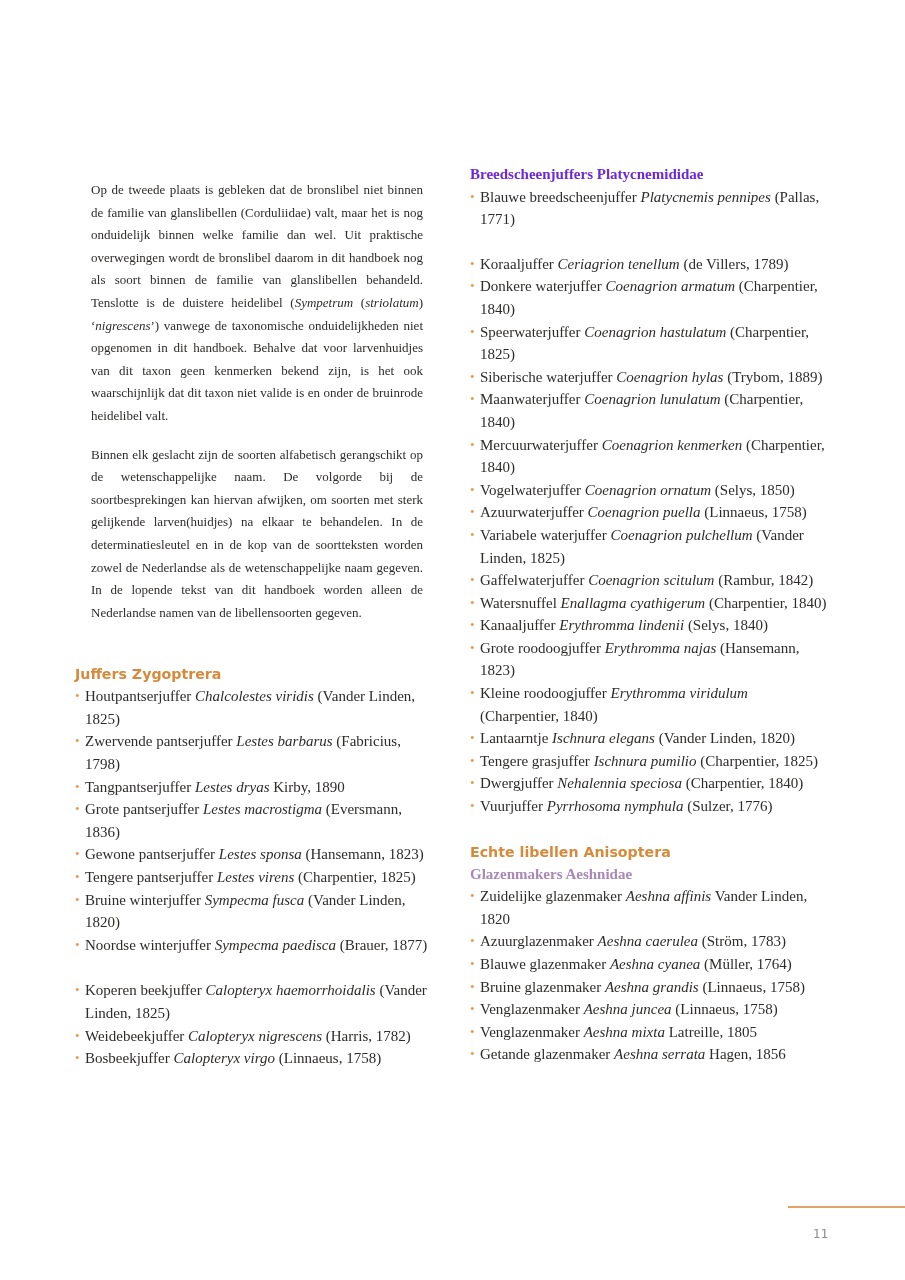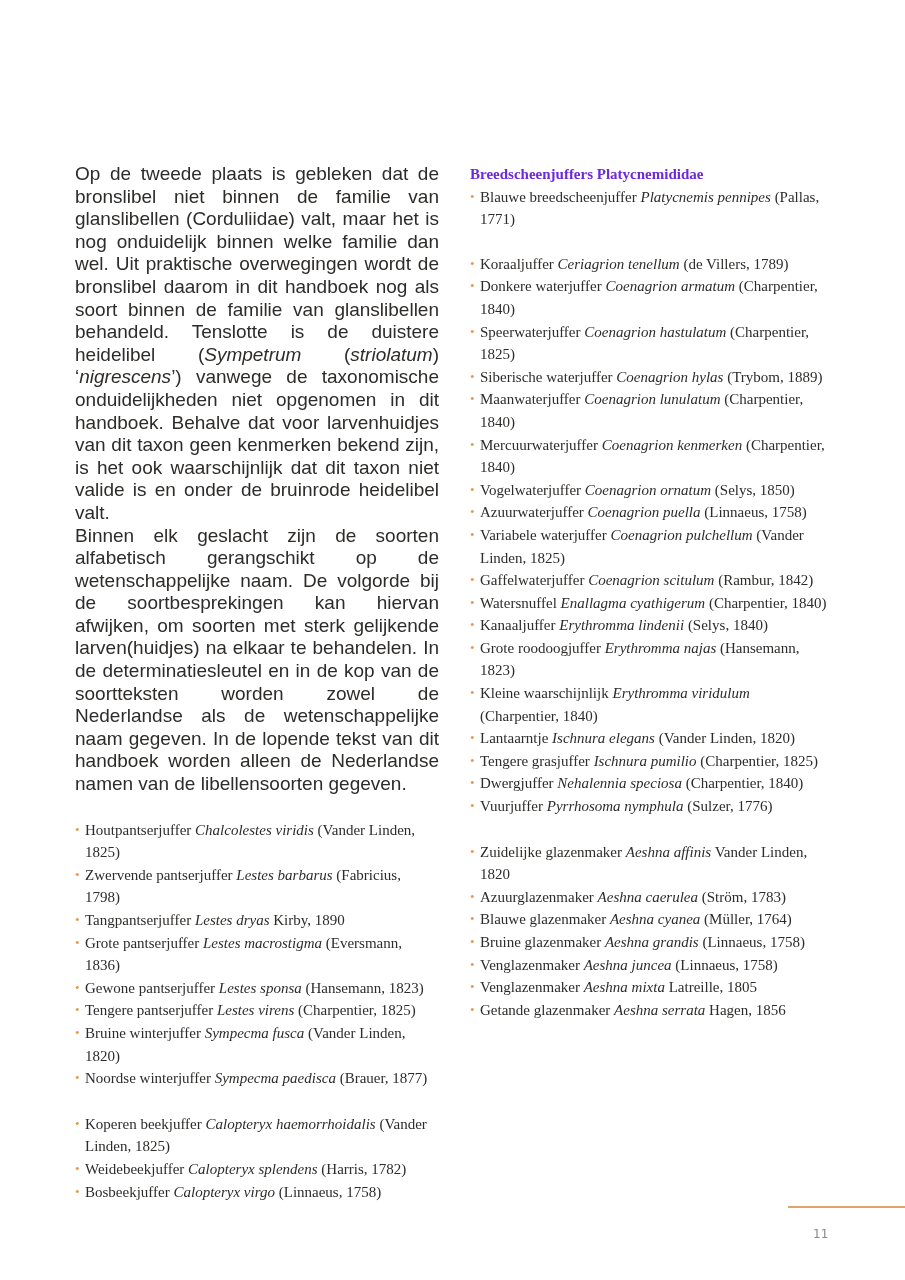--- a/index.html
+++ b/index.html
@@ -4,22 +4,22 @@
   <style>
     html, body { margin: 0; padding: 0; }
     body {
       width: 905px; height: 1280px; background: #ffffff; position: relative; overflow: hidden;
       font-family: "DejaVu Serif", "Liberation Serif", serif; color: #2e2c2a;
     }
     .col { position: absolute; top: 163px; width: 364px; }
     .col-left { left: 75px; }
     .col-right { left: 470px; width: 360px; }
     .para {
-      font-family: Liberation Sans, sans-serif;
-      font-size: 19px; line-height: 22.6px; text-align: justify; margin: 0;
+      font-family: Liberation Serif, serif;
+      font-size: 13px; line-height: 22.6px; text-align: justify; margin: 16px;
       color: #2e2c2a;
     }
     .para .it { font-style: italic; }
     .order-head {
       font-family: "DejaVu Sans", "Liberation Sans", sans-serif;
       font-size: 14.2px; line-height: 22px; margin: 0; color: #d88a3c;
     }
     .family-head {
       font-family: "Liberation Serif", "DejaVu Serif", serif;
       font-size: 15px; line-height: 22.6px; margin: 0;
@@ -45,36 +45,37 @@
   </style>
 </head>
 <body>
 
 <div class="col col-left">
   <p class="para" id="para1"><span>Op de tweede plaats is gebleken dat de bronslibel niet binnen de familie van glanslibellen (Corduliidae) valt, maar het is nog onduidelijk binnen welke familie dan wel. Uit praktische overwegingen wordt de bronslibel daarom in dit handboek nog als soort binnen de familie van glanslibellen behandeld. Tenslotte is de duistere heidelibel (</span><span class="it">Sympetrum</span><span> (</span><span class="it">striolatum</span><span>) ‘</span><span class="it">nigrescens</span><span>’) vanwege de taxonomische onduidelijkheden niet opgenomen in dit handboek. Behalve dat voor larvenhuidjes van dit taxon geen kenmerken bekend zijn, is het ook waarschijnlijk dat dit taxon niet valide is en onder de bruinrode heidelibel valt.</span></p>
   <p class="para">Binnen elk geslacht zijn de soorten alfabetisch gerangschikt op de wetenschappelijke naam. De volgorde bij de soortbesprekingen kan hiervan afwijken, om soorten met sterk gelijkende larven(huidjes) na elkaar te behandelen. In de determinatiesleutel en in de kop van de soortteksten worden zowel de Nederlandse als de wetenschappelijke naam gegeven. In de lopende tekst van dit handboek worden alleen de Nederlandse namen van de libellensoorten gegeven.</p>
 
   <div style="height:23px"></div>
 
+  <h2 class="order-head">Juffers Zygoptrera</h2>
   <ul class="species">
       <li><span class="bullet">•</span><span>Houtpantserjuffer </span><span class="sci">Chalcolestes viridis</span><span> (Vander Linden, 1825)</span></li>
       <li><span class="bullet">•</span><span>Zwervende pantserjuffer </span><span class="sci">Lestes barbarus</span><span> (Fabricius, 1798)</span></li>
       <li><span class="bullet">•</span><span>Tangpantserjuffer </span><span class="sci">Lestes dryas</span><span> Kirby, 1890</span></li>
       <li><span class="bullet">•</span><span>Grote pantserjuffer </span><span class="sci">Lestes macrostigma</span><span> (Eversmann, 1836)</span></li>
       <li><span class="bullet">•</span><span>Gewone pantserjuffer </span><span class="sci">Lestes sponsa</span><span> (Hansemann, 1823)</span></li>
       <li><span class="bullet">•</span><span>Tengere pantserjuffer </span><span class="sci">Lestes virens</span><span> (Charpentier, 1825)</span></li>
       <li><span class="bullet">•</span><span>Bruine winterjuffer </span><span class="sci">Sympecma fusca</span><span> (Vander Linden, 1820)</span></li>
       <li><span class="bullet">•</span><span>Noordse winterjuffer </span><span class="sci">Sympecma paedisca</span><span> (Brauer, 1877)</span></li>
     </ul>
 
   <div style="height:23px"></div>
 
   <ul class="species">
       <li><span class="bullet">•</span><span>Koperen beekjuffer </span><span class="sci">Calopteryx haemorrhoidalis</span><span> (Vander Linden, 1825)</span></li>
-      <li><span class="bullet">•</span><span>Weidebeekjuffer </span><span class="sci">Calopteryx splendens</span><span> (Harris, 1782)</span></li>
+      <li><span class="bullet">•</span><span>Weidebeekjuffer </span><span class="sci">Calopteryx nigrescens</span><span> (Harris, 1782)</span></li>
       <li><span class="bullet">•</span><span>Bosbeekjuffer </span><span class="sci">Calopteryx virgo</span><span> (Linnaeus, 1758)</span></li>
     </ul>
 </div>
 
 <div class="col col-right">
   <h3 class="family-head" style="color:#6d28d9">Breedscheenjuffers Platycnemididae</h3>
   <ul class="species">
       <li><span class="bullet">•</span><span>Blauwe breedscheenjuffer </span><span class="sci">Platycnemis pennipes</span><span> (Pallas, 1771)</span></li>
     </ul>
 
@@ -87,29 +88,31 @@
       <li><span class="bullet">•</span><span>Siberische waterjuffer </span><span class="sci">Coenagrion hylas</span><span> (Trybom, 1889)</span></li>
       <li><span class="bullet">•</span><span>Maanwaterjuffer </span><span class="sci">Coenagrion lunulatum</span><span> (Charpentier, 1840)</span></li>
       <li><span class="bullet">•</span><span>Mercuurwaterjuffer </span><span class="sci">Coenagrion kenmerken</span><span> (Charpentier, 1840)</span></li>
       <li><span class="bullet">•</span><span>Vogelwaterjuffer </span><span class="sci">Coenagrion ornatum</span><span> (Selys, 1850)</span></li>
       <li><span class="bullet">•</span><span>Azuurwaterjuffer </span><span class="sci">Coenagrion puella</span><span> (Linnaeus, 1758)</span></li>
       <li><span class="bullet">•</span><span>Variabele waterjuffer </span><span class="sci">Coenagrion pulchellum</span><span> (Vander Linden, 1825)</span></li>
       <li><span class="bullet">•</span><span>Gaffelwaterjuffer </span><span class="sci">Coenagrion scitulum</span><span> (Rambur, 1842)</span></li>
       <li><span class="bullet">•</span><span>Watersnuffel </span><span class="sci">Enallagma cyathigerum</span><span> (Charpentier, 1840)</span></li>
       <li><span class="bullet">•</span><span>Kanaaljuffer </span><span class="sci">Erythromma lindenii</span><span> (Selys, 1840)</span></li>
       <li><span class="bullet">•</span><span>Grote roodoogjuffer </span><span class="sci">Erythromma najas</span><span> (Hansemann, 1823)</span></li>
-      <li><span class="bullet">•</span><span>Kleine waarschijnlijk </span><span class="sci">Erythromma viridulum</span><span> (Charpentier, 1840)</span></li>
+      <li><span class="bullet">•</span><span>Kleine roodoogjuffer </span><span class="sci">Erythromma viridulum</span><span> (Charpentier, 1840)</span></li>
       <li><span class="bullet">•</span><span>Lantaarntje </span><span class="sci">Ischnura elegans</span><span> (Vander Linden, 1820)</span></li>
       <li><span class="bullet">•</span><span>Tengere grasjuffer </span><span class="sci">Ischnura pumilio</span><span> (Charpentier, 1825)</span></li>
       <li><span class="bullet">•</span><span>Dwergjuffer </span><span class="sci">Nehalennia speciosa</span><span> (Charpentier, 1840)</span></li>
       <li><span class="bullet">•</span><span>Vuurjuffer </span><span class="sci">Pyrrhosoma nymphula</span><span> (Sulzer, 1776)</span></li>
     </ul>
 
   <div style="height:23px"></div>
 
+  <h2 class="order-head">Echte libellen Anisoptera</h2>
+  <h3 class="family-head" style="color:#a987b6">Glazenmakers Aeshnidae</h3>
   <ul class="species">
       <li><span class="bullet">•</span><span>Zuidelijke glazenmaker </span><span class="sci">Aeshna affinis</span><span> Vander Linden, 1820</span></li>
       <li><span class="bullet">•</span><span>Azuurglazenmaker </span><span class="sci">Aeshna caerulea</span><span> (Ström, 1783)</span></li>
       <li><span class="bullet">•</span><span>Blauwe glazenmaker </span><span class="sci">Aeshna cyanea</span><span> (Müller, 1764)</span></li>
       <li><span class="bullet">•</span><span>Bruine glazenmaker </span><span class="sci">Aeshna grandis</span><span> (Linnaeus, 1758)</span></li>
       <li><span class="bullet">•</span><span>Venglazenmaker </span><span class="sci">Aeshna juncea</span><span> (Linnaeus, 1758)</span></li>
       <li><span class="bullet">•</span><span>Venglazenmaker </span><span class="sci">Aeshna mixta</span><span> Latreille, 1805</span></li>
       <li><span class="bullet">•</span><span>Getande glazenmaker </span><span class="sci">Aeshna serrata</span><span> Hagen, 1856</span></li>
     </ul>
 </div>

